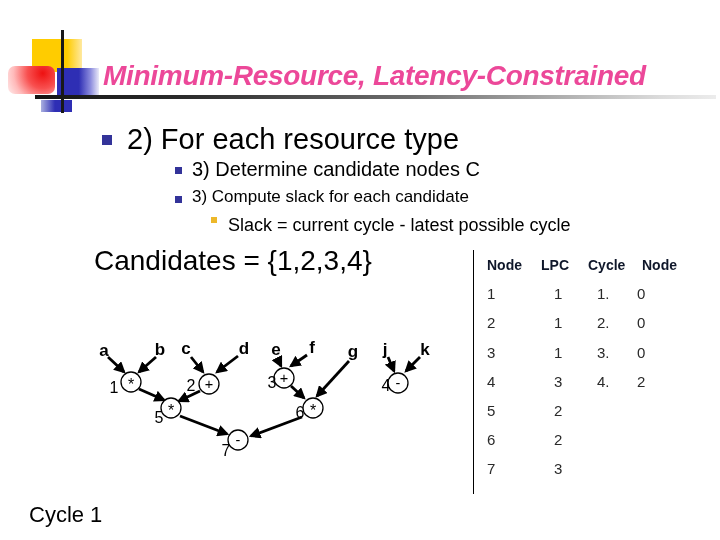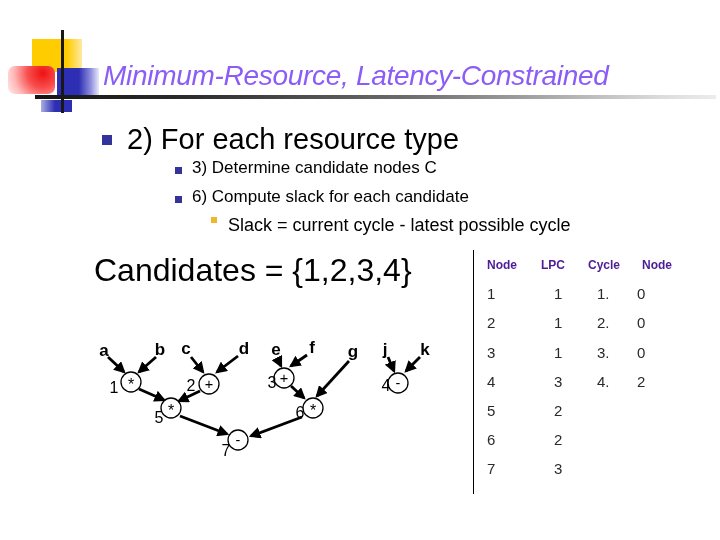--- a/index.html
+++ b/index.html
@@ -15,47 +15,47 @@
     background:linear-gradient(to right,#2E2EB4 52%,#8d8dde 80%,#eaeaf8 100%);}
   .logo-red{position:absolute;left:8px;top:66px;width:47px;height:28px;border-radius:7px;
     background:radial-gradient(circle at 74% 26%,#ee1111 0%,#f85050 38%,#ffbaba 72%,#ffecec 100%);}
   .logo-blue-sm{position:absolute;left:41px;top:100px;width:31px;height:12px;
     background:linear-gradient(to right,#aab0e0 0%,#2E2EB4 45%);}
   .logo-vline{position:absolute;left:61px;top:30px;width:3px;height:83px;background:#181818;}
   .divider{position:absolute;left:35px;top:95px;width:681px;height:4px;
     background:linear-gradient(to right,#151515 0%,#2b2b2b 22%,#6d6d6d 55%,#a8a8a8 75%,#dcdcdc 92%,#ececec 100%);}
   
   .title{position:absolute;left:103px;top:60px;margin:0;
-    font-size:28px;font-weight:normal;font-style:italic;letter-spacing:-0.3px;color:#8b5cf6;white-space:nowrap;}
+    font-size:28px;font-weight:bold;font-style:italic;letter-spacing:-0.3px;color:#ec4899;white-space:nowrap;}
   
   .bsq{position:absolute;}
   .sq-l1{left:102px;top:135px;width:10px;height:10px;background:#333399;}
   .sq-l2a{left:175px;top:167px;width:7px;height:7px;background:#333399;}
   .sq-l2b{left:175px;top:196px;width:7px;height:7px;background:#333399;}
   .sq-l3{left:211px;top:217px;width:6px;height:6px;background:#EDB82A;}
   .bline{position:absolute;white-space:nowrap;}
   .t-l1{left:127px;top:123px;font-size:29px;}
-  .t-l2a{left:192px;top:158px;font-size:17px;}
+  .t-l2a{left:192px;top:158px;font-size:20px;}
   .t-l2b{left:192px;top:187px;font-size:17px;}
   .t-l3{left:228px;top:209px;font-size:18px;margin-top:6px;}
   
-  .candidates{position:absolute;left:94px;top:252px;font-size:32px;white-space:nowrap;}
+  .candidates{position:absolute;left:94px;top:245px;font-size:28px;white-space:nowrap;}
   .cycle{position:absolute;left:29px;top:502px;font-size:22px;white-space:nowrap;}
   
   #graph-svg{position:absolute;left:0;top:0;width:720px;height:540px;pointer-events:none;}
   #graph-svg text{font-family:"Liberation Sans",sans-serif;}
   #graph-svg .in{font-size:17px;font-weight:bold;}
   #graph-svg .nid{font-size:16px;}
   #graph-svg line{stroke:#000;stroke-width:2.8;}
   #graph-svg circle{fill:#fff;stroke:#000;stroke-width:1.3;}
   
   .slack-table{position:absolute;left:473px;top:250px;height:244px;
     border-left:1.5px solid #000;padding-left:13px;}
   .grid{display:grid;grid-template-columns:54px 47px 54px 50px;grid-auto-rows:29.2px;align-items:center;}
-  .th{font-weight:bold;font-size:12px;color:#4c1d95;}
+  .th{font-weight:bold;font-size:14px;color:#0f172a;}
   .td{font-size:15px;color:#2a2a2a;}
   .td.c1{padding-left:13px;}
   .td.c2{padding-left:9px;}
   .td.c3{margin-left:-5px;}
 </style>
 </head>
 <body>
 
 <div class="slide">
 
@@ -70,21 +70,21 @@
 
   <h1 class="title">Minimum-Resource, Latency-Constrained</h1>
 
   <div class="bsq sq-l1"></div>
   <div class="bsq sq-l2a"></div>
   <div class="bsq sq-l2b"></div>
   <div class="bsq sq-l3"></div>
 
   <div class="bline t-l1">2) For each resource type</div>
   <div class="bline t-l2a">3) Determine candidate nodes C</div>
-  <div class="bline t-l2b">6) Compute slack for each candidate</div>
+  <div class="bline t-l2b">3) Compute slack for each candidate</div>
   <div class="bline t-l3">Slack = current cycle - latest possible cycle</div>
 
   <div class="candidates">Candidates = {1,2,3,4}</div>
 
   <svg id="graph-svg" viewBox="0 0 720 540">
       <defs>
         <marker id="ah" viewBox="0 0 10 10" refX="8" refY="5" markerWidth="4.2" markerHeight="4.2" orient="auto">
           <path d="M0,0 L10,5 L0,10 z" fill="#000"></path>
         </marker>
       </defs>
@@ -178,13 +178,14 @@
         <div class="td c1">2</div>
         <div class="td c2"></div>
         <div class="td c3"></div>
         <div class="td c0">7</div>
         <div class="td c1">3</div>
         <div class="td c2"></div>
         <div class="td c3"></div>
       </div>
   </div>
 
+  <div class="cycle">Cycle 1</div>
 </div>
 
 </body></html>

